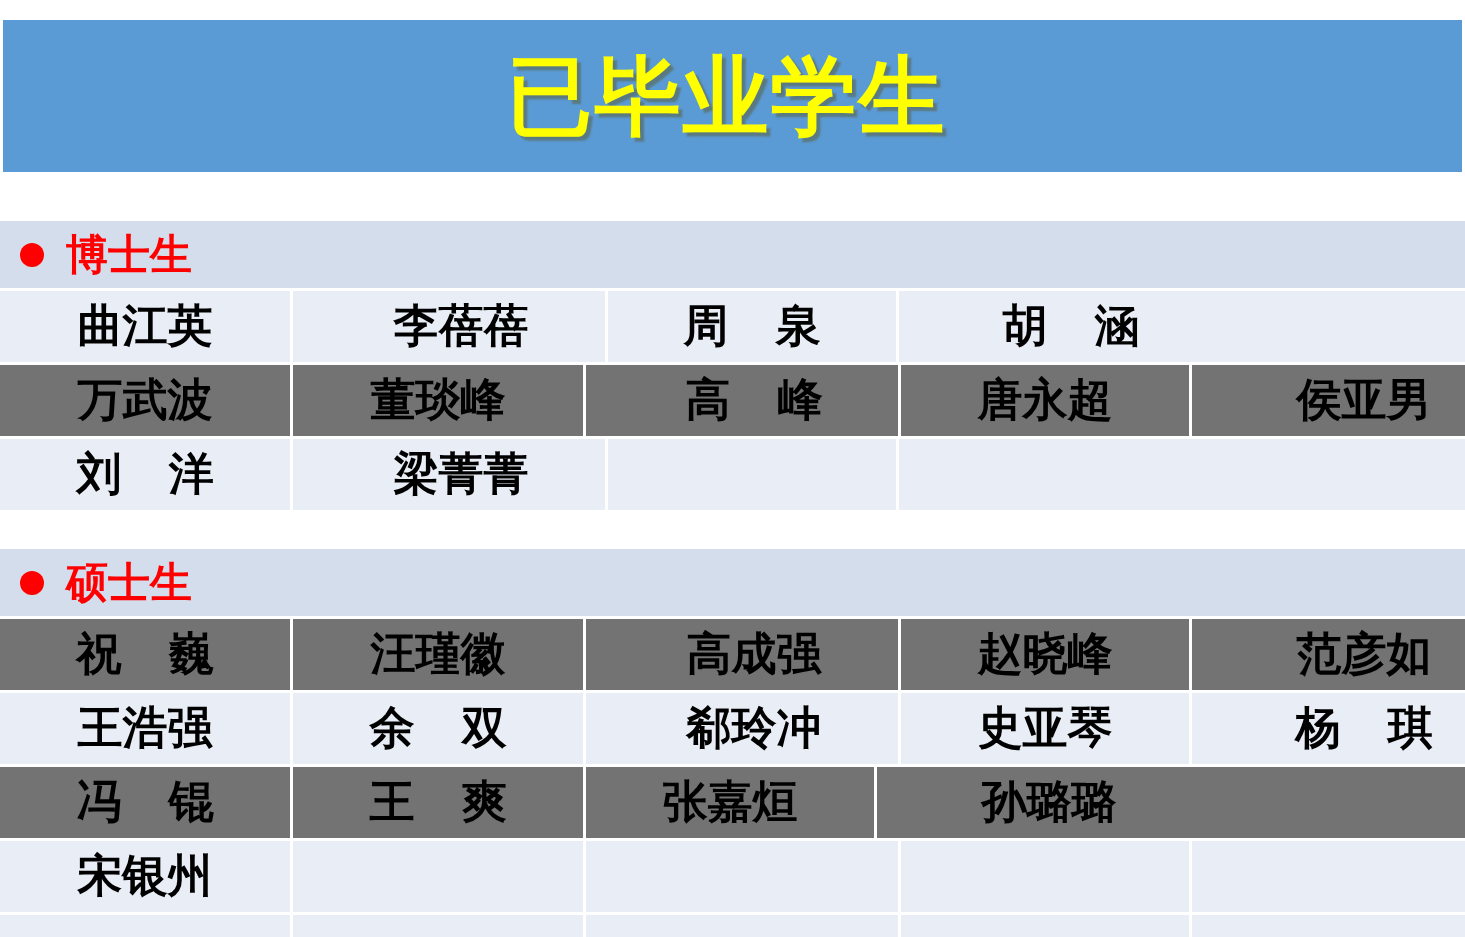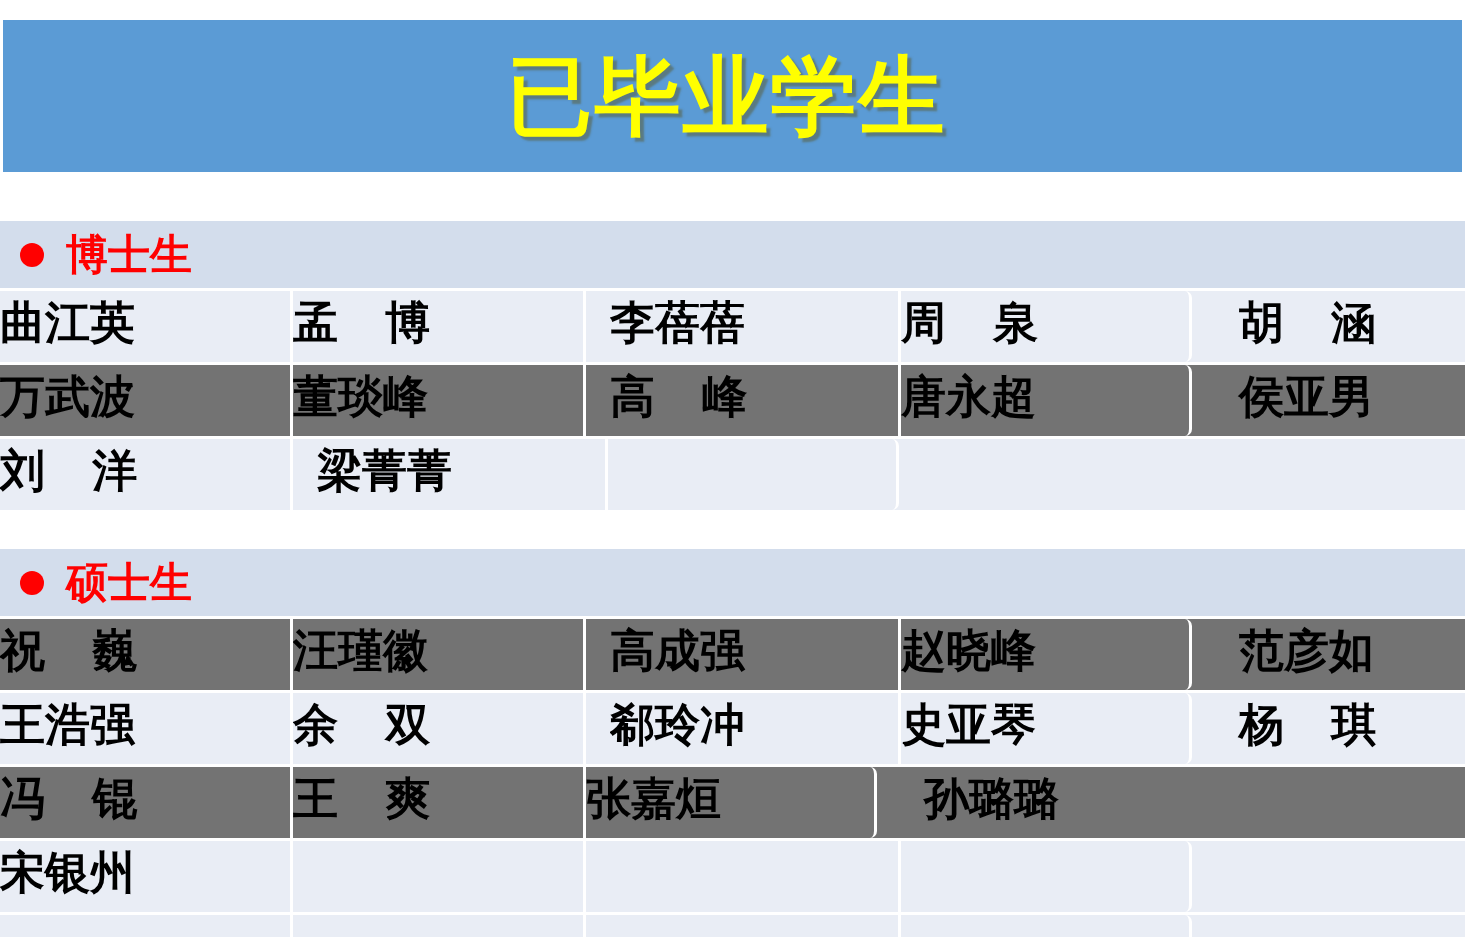--- a/index.html
+++ b/index.html
@@ -93,34 +93,34 @@
     border-bottom: 3px solid #ffffff;
   }
   .data-row.light { background: #E9EDF5; }
   .data-row.dark  { background: #737373; }
 
   .cell {
     box-sizing: border-box;
     height: 100%;
     display: flex;
     align-items: center;
-    justify-content: flex-start;
+    justify-content: center;
     border-right: 3px solid #ffffff;
-    font-family: Liberation Mono, monospace;
+    font-family: Liberation Serif, serif;
     font-size: 45px;
     font-weight: bold;
     color: #000000;
     line-height: 1;
     white-space: nowrap;
     overflow: hidden;
   }
   .cell.c1 { flex: 0 0 293px; }
   .cell.c2 { flex: 0 0 293px; }
   .cell.c3 { flex: 0 0 291px; margin-left: 24px; }
-  .cell.c4 { flex: 0 0 291px; border-radius: 7px; }
+  .cell.c4 { flex: 0 0 291px; }
   .cell.c5 { flex: 0 0 297px; border-right: none; padding-left: 47px; }
   .cell .nm2 {
     display: inline-block;
     min-width: 3.05em;
     text-align: justify;
     text-align-last: justify;
   }
   .cell .nm3 { display: inline-block; }
 
   .filler-row {
@@ -139,23 +139,20 @@
 
   <div class="table-wrap">
       <div class="row section-row">
         <span class="bullet-dot"></span>
         <span class="section-label">博士生</span>
       </div>
       <div class="row data-row light">
         <div class="cell c1">
           <span class="nm3">曲江英</span>
         </div>
-        <div class="cell c2">
-          <span class="nm2">孟博</span>
-        </div>
         <div class="cell c3">
           <span class="nm3">李蓓蓓</span>
         </div>
         <div class="cell c4">
           <span class="nm2">周泉</span>
         </div>
         <div class="cell c5">
           <span class="nm2">胡涵</span>
         </div>
       </div>

